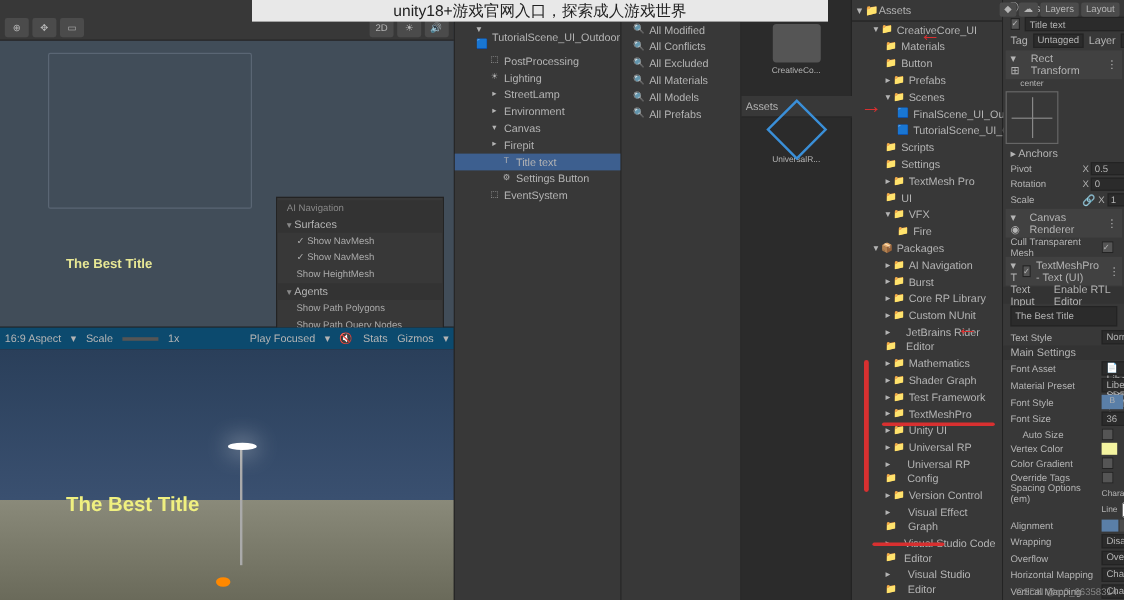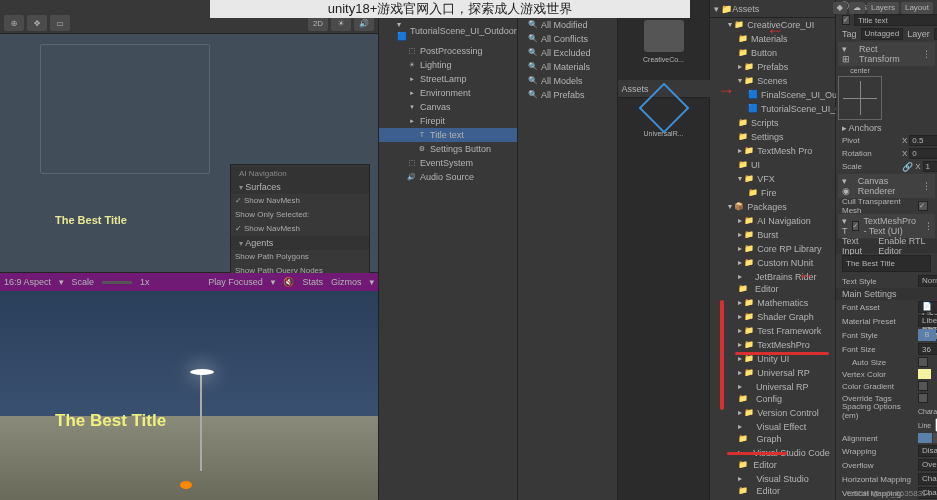--- a/index.html
+++ b/index.html
@@ -9,25 +9,25 @@
 .layout{display:flex;height:100%}
 .left-col{width:378px;display:flex;flex-direction:column}
 .scene-view{height:273px;background:#2b3640;position:relative;border-bottom:1px solid #232323}
 .toolbar{height:34px;background:#383838;border-bottom:1px solid #232323;display:flex;align-items:end;padding:2px 4px;gap:3px}
 .tool-btn{width:20px;height:16px;background:#4b4b4b;border-radius:2px;display:flex;align-items:center;justify-content:center;font-size:8px}
 .tool-btn.arrow{background:#4b4b4b}
 .scene-canvas{position:absolute;top:34px;left:0;right:0;bottom:0;background:#414d59}
 .grid-area{position:absolute;left:40px;top:10px;width:170px;height:130px;border:1px solid #5a6674;border-radius:2px}
 .title-obj{position:absolute;left:55px;top:180px;color:#e8e895;font-size:11px;font-weight:bold}
 .context-menu{position:absolute;left:230px;top:130px;width:140px;background:#383838;border:1px solid #232323;padding:2px 0}
-.ctx-item{padding:1px 4px;color:#aaa;font-size:8px;line-height:12px}
+.ctx-item{padding:1px 16px;color:#aaa;font-size:8px;line-height:12px}
 .ctx-header{padding:2px 8px;color:#888;font-size:8px;background:#333}
 .ctx-check::before{content:"✓ ";color:#aaa}
 .game-view{flex:1;background:#1a1a1a;position:relative}
-.game-toolbar{height:18px;background:#701a75;display:flex;align-items:center;padding:0 4px;gap:8px;font-size:8px}
+.game-toolbar{height:18px;background:#0c4a6e;display:flex;align-items:center;padding:0 4px;gap:8px;font-size:8px}
 .game-scene{position:absolute;top:18px;left:0;right:0;bottom:0;background:linear-gradient(#2a3f5a 0%,#3a5070 60%,#8a8a7a 60%,#6a6a5a 100%)}
 .game-title{position:absolute;left:55px;top:120px;color:#f0f080;font-size:17px;font-weight:bold}
 .hierarchy{width:140px;background:#383838;border-left:1px solid #232323;border-right:1px solid #232323}
 .panel-header{height:18px;background:#383838;border-bottom:1px solid #232323;padding:2px 4px;font-size:9px;display:flex;align-items:center}
 .tree-item{padding:1px 4px 1px 18px;font-size:8px;line-height:12px;display:flex;align-items:center;gap:3px}
 .tree-item.l2{padding-left:28px}
 .tree-item.l3{padding-left:38px}
 .tree-item.selected{background:#3d5f8f;color:#fff}
 .tree-item .icon{width:10px;height:10px;display:inline-flex;align-items:center;justify-content:center;font-size:7px}
 .project{width:100px;background:#383838;border-right:1px solid #232323}
@@ -99,22 +99,22 @@
       <div class="tool-btn">☀</div>
       <div class="tool-btn">🔊</div>
     </div>
     <div class="scene-canvas">
       <div class="grid-area"></div>
       <div class="title-obj">The Best Title</div>
       <div class="context-menu">
         <div class="ctx-header">AI Navigation</div>
         <div class="ctx-header">▾ <span>Surfaces</span></div>
         <div class="ctx-item ctx-check">Show NavMesh</div>
-        <div class="ctx-item">Show Only Selected:</div>
         <div class="ctx-item ctx-check">Show NavMesh</div>
+        <div class="ctx-item">Show HeightMesh</div>
         <div class="ctx-header">▾ <span>Agents</span></div>
         <div class="ctx-item">Show Path Polygons</div>
         <div class="ctx-item">Show Path Query Nodes</div>
         <div class="ctx-item">Show Neighbours</div>
         <div class="ctx-item">Show Walls</div>
         <div class="ctx-item">Show Avoidance</div>
         <div class="ctx-header">▾ <span>Obstacles</span></div>
         <div class="ctx-item">Show Carve Hull</div>
       </div>
     </div>
@@ -174,24 +174,20 @@
         <span class="icon">T</span>
         <span>Title text</span>
       </div>
   <div class="tree-item l3" style="color:#777">
         <span class="icon">⚙</span>
         <span>Settings Button</span>
       </div>
   <div class="tree-item l2">
         <span class="icon">⬚</span>
         <span>EventSystem</span>
-      </div>
-  <div class="tree-item l2">
-        <span class="icon">🔊</span>
-        <span>Audio Source</span>
       </div>
 </div>
 
 <div class="project">
   <div class="panel-header">★ <span>Favorites</span></div>
   <div class="project-tree">
     <div class="tree-item">🔍 <span>All Modified</span></div>
     <div class="tree-item">🔍 <span>All Conflicts</span></div>
     <div class="tree-item">🔍 <span>All Excluded</span></div>
     <div class="tree-item">🔍 <span>All Materials</span></div>

